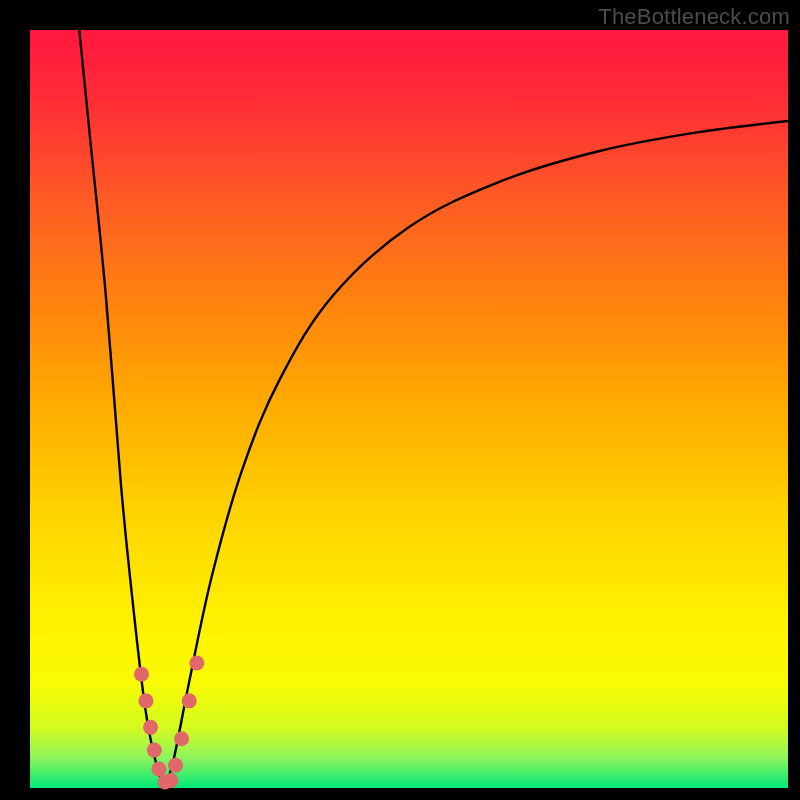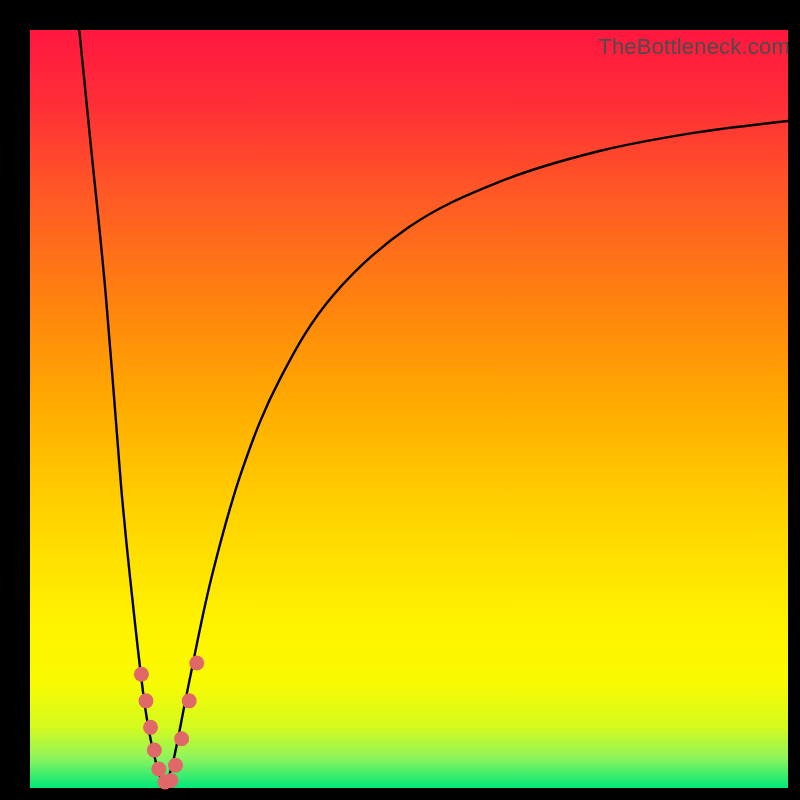--- a/index.html
+++ b/index.html
@@ -20,21 +20,20 @@
     background: #000;
   }
   .watermark {
     position: absolute;
     right: 10px;
     top: 4px;
     color: #4c4c4c;
     font-size: 22px;
     letter-spacing: 0.2px;
     font-weight: 500;
-    margin-top: 30px;
   }
   svg {
     position: absolute;
     left: 0;
     top: 0;
   }
 </style>
 </head>
 <body>
 

